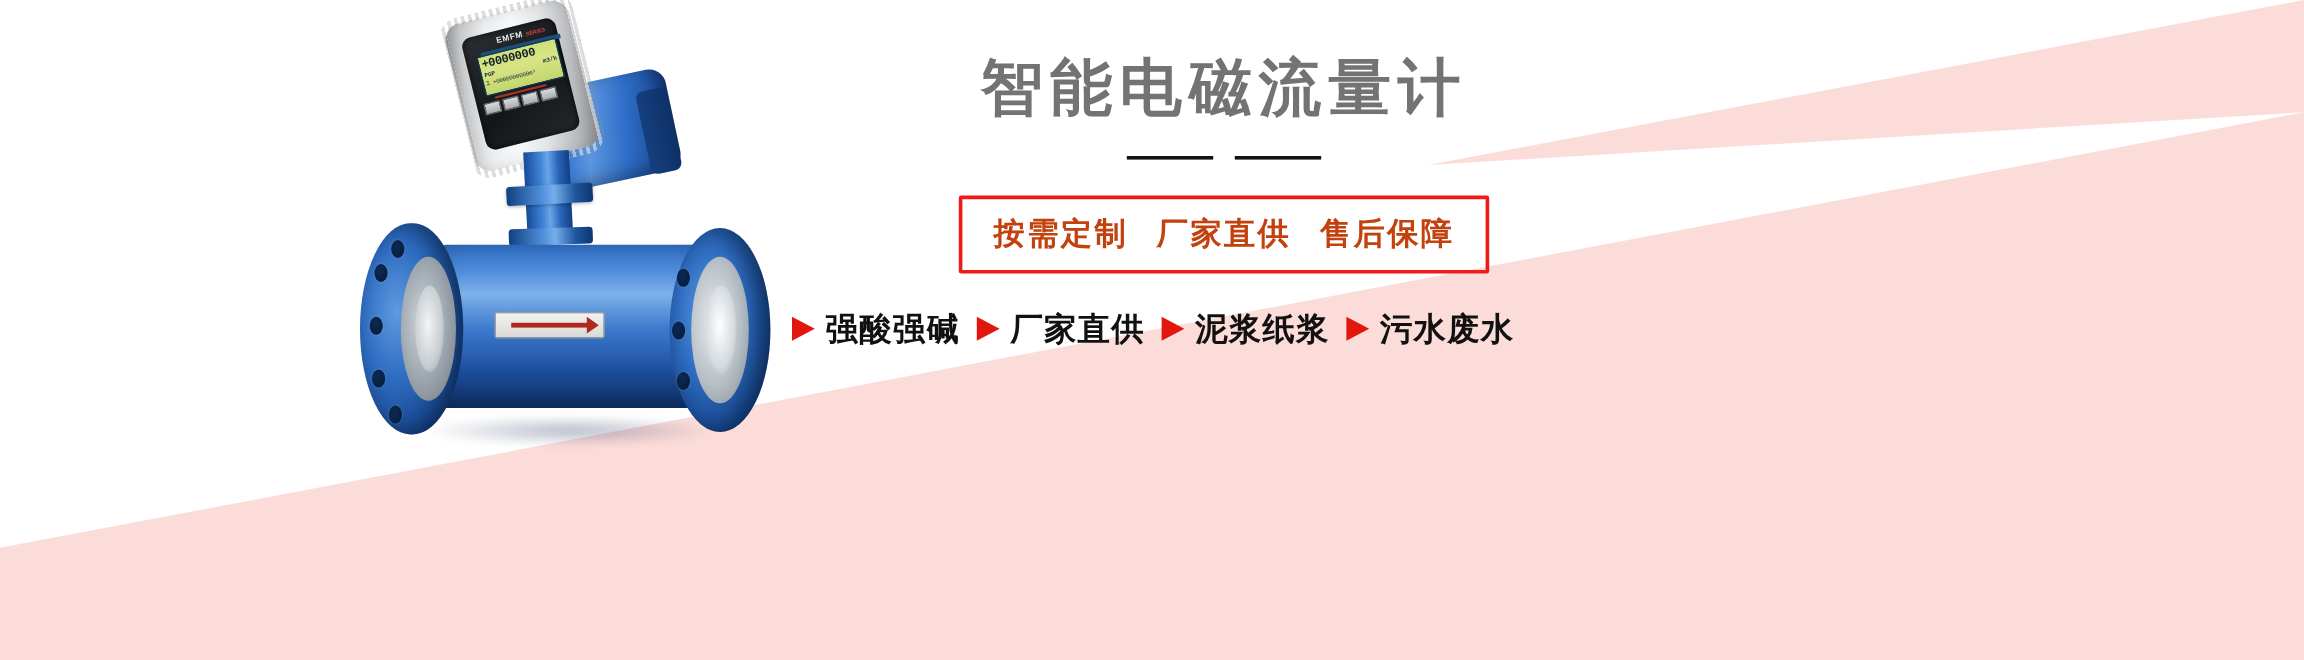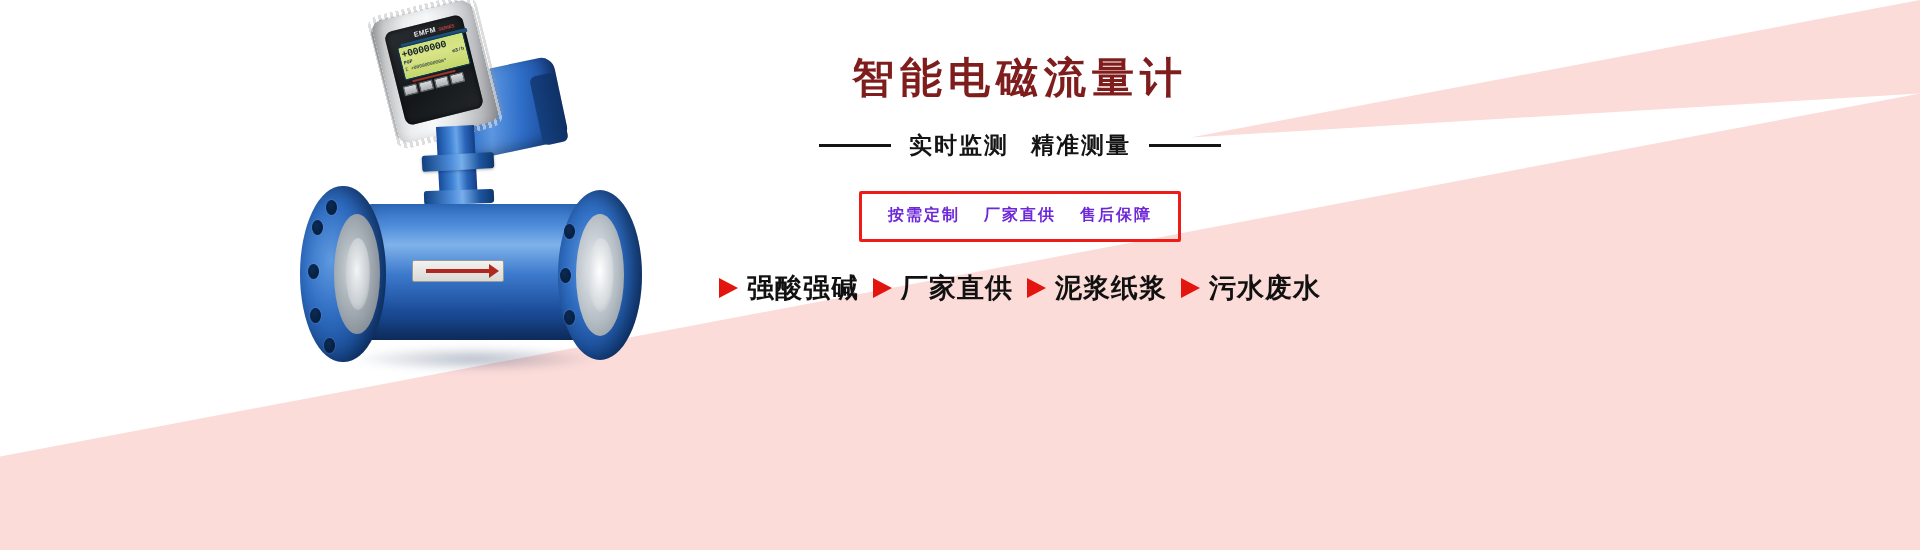--- a/index.html
+++ b/index.html
@@ -255,24 +255,24 @@
 
   
   .copy {
     position:absolute;
     left:660px; top:40px;
     width:720px;
     z-index:5;
     text-align:center;
   }
   .title {
-    font-family:Liberation Sans, sans-serif;
-    font-size:42px;
+    font-family:Liberation Mono, monospace;
+    font-size:52px;
     font-weight:bold;
-    color:#7f1d1d;
+    color:#737373;
     letter-spacing:6px;
     line-height:76px;
     white-space:nowrap;
   }
   .subline {
     margin-top:14px;
     display:flex; align-items:center; justify-content:center; gap:18px;
   }
   .subline .rule { width:72px; height:3px; background:#141414; }
   .subtitle {
@@ -285,28 +285,28 @@
   .promo {
     margin:30px auto 0 auto;
     display:inline-block;
     border:3px solid #ee1c16;
     padding:11px 26px 13px 26px;
     border-radius:2px;
     background:transparent;
   }
   .promo-text {
     font-family:Liberation Sans, sans-serif;
-    font-size:16px; font-weight:bold; color:#6d28d9;
+    font-size:26px; font-weight:bold; color:#c2410c;
     letter-spacing:2px; white-space:nowrap;
   }
   .promo-text .gap { display:inline-block; width:24px; }
 
   .features {
     margin-top:28px;
-    display:flex; align-items:center; justify-content:center;
+    display:flex; align-items:center; 
     gap:14px; white-space:nowrap;
   }
   .feat { display:flex; align-items:center; gap:9px; }
   .tri {
     width:0; height:0;
     border-left:19px solid #e3160f;
     border-top:10px solid transparent;
     border-bottom:10px solid transparent;
   }
   .feat-label {
@@ -381,21 +381,20 @@
 
     <div class="shadow-under"></div>
   </div>
 
   <div class="copy">
 
     <div class="title">智能电磁流量计</div>
 
     <div class="subline">
       <span class="rule"></span>
-      <span class="subtitle"><span>实时监测</span><span class="gap"></span><span>精准测量</span></span>
       <span class="rule"></span>
     </div>
 
     <div class="promo">
       <span class="promo-text"><span>按需定制</span><span class="gap"></span><span>厂家直供</span><span class="gap"></span><span>售后保障</span></span>
     </div>
 
     <div class="features">
       <span class="feat">
         <span class="tri"></span>

